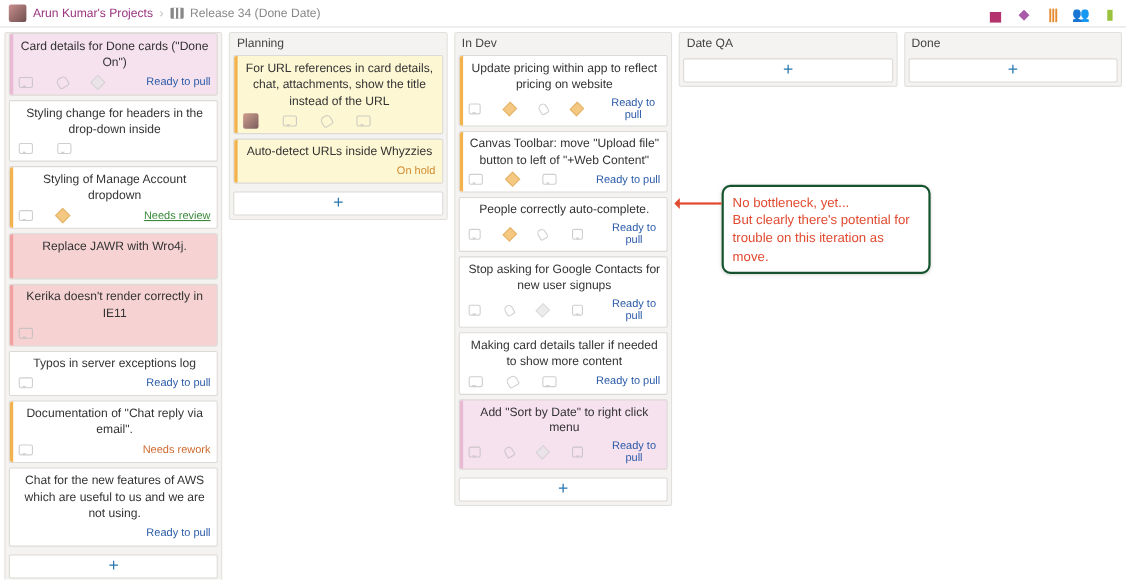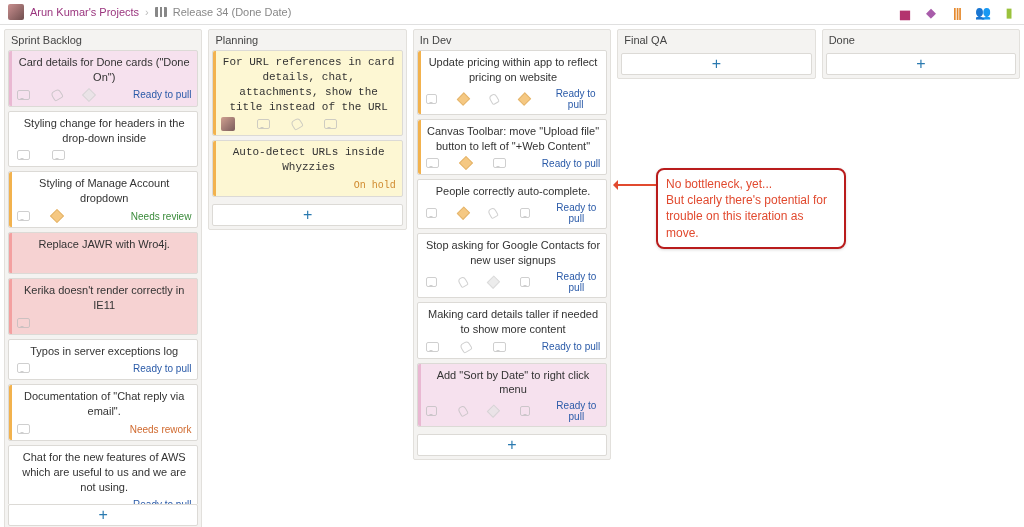--- a/index.html
+++ b/index.html
@@ -20,40 +20,40 @@
   .col{flex:1;min-width:0;background:#f4f3f1;border:1px solid #e2e0dc;border-radius:2px;display:flex;flex-direction:column;max-height:100%;}
   .colhead{padding:4px 6px;font-size:11px;color:#444;}
   .cards{padding:0 3px 3px 3px;overflow:hidden;text-align:center;}
   .card{background:#fff;border:1px solid #dcdad6;border-radius:2px;margin-bottom:4px;position:relative;}
   .card .stripe{position:absolute;left:0;top:0;width:3px;bottom:0;border-top-left-radius:2px;border-bottom-left-radius:2px;}
   .stripe.pink{background:#e9b8d2;}
   .stripe.orange{background:#f2b24e;}
   .stripe.red{background:#f3a0a0;}
   .card.fill-pink{background:#f6e1ee;}
   .card.fill-red{background:#f6d2d2;}
-  .card.fill-yellow{background:#fdf7d3;font-family:Liberation Mono, monospace;}
+  .card.fill-yellow{background:#fdf7d3;}
   .card-body{padding:4px 6px 2px 8px;font-size:11px;line-height:1.35;color:#333;}
   .card-foot{padding:1px 6px 4px 8px;display:flex;align-items:center;gap:22px;font-size:10px;color:#bbb;min-height:14px;}
   .card-foot .miniav{width:14px;height:14px;background:linear-gradient(135deg,#d0a090,#7a5c5c);border-radius:2px;}
   .card-foot .status-right{margin-left:auto;font-size:10px;}
   .ready{color:#2a5aa8;}
   .hold{color:#d08a2f;}
-  .review{color:#3a8a3a;}
+  .review{color:#3a8a3a;text-decoration:underline;}
   .rework{color:#d06a2f;}
   .ic{width:11px;height:11px;display:inline-block;opacity:.7;}
   .ic.tag{background:#e5e5e5;transform:rotate(45deg);width:8px;height:8px;border:1px solid #ccc;}
   .ic.tag.orange{background:#f2b24e;border-color:#d9962f;}
   .ic.clip{position:relative;width:10px;height:10px;}
   .ic.clip::before{content:"";position:absolute;inset:0;border:1px solid #bbb;border-radius:4px 4px 2px 2px;transform:rotate(-30deg);}
   .ic.chat{width:11px;height:8px;border:1px solid #bbb;border-radius:2px;position:relative;}
   .ic.chat::after{content:"";position:absolute;left:2px;bottom:-3px;border:2px solid transparent;border-top-color:#bbb;}
   .addcard{background:#fff;border:1px solid #dcdad6;border-radius:2px;text-align:center;color:#2a7ab0;font-size:16px;line-height:20px;cursor:pointer;}
   
   .annot{position:absolute;z-index:50;}
-  .bubble{background:#fff;border:2px solid #b91c1c;border-radius:8px;padding:6px 8px;color:#e14a2f;font-size:12px;line-height:1.35;width:170px;box-shadow:0 1px 3px rgba(0,0,0,.15);}
+  .bubble{background:#fff;border:2px solid #14532d;border-radius:8px;padding:6px 8px;color:#e14a2f;font-size:12px;line-height:1.35;width:170px;box-shadow:0 1px 3px rgba(0,0,0,.15);}
   .arrow{position:absolute;width:40px;height:2px;background:#e14a2f;}
   .arrow::before{content:"";position:absolute;left:-8px;top:-4px;border:5px solid transparent;border-right-color:#e14a2f;}
 </style>
 </head>
 <body>
 <div class="app">
 
 <div class="topbar">
   <div class="crumbs">
     <span class="avatar"></span>
@@ -66,21 +66,20 @@
     <span class="ticon" style="color:#b3336e;">▅</span>
     <span class="ticon" style="color:#a85caa;">◆</span>
     <span class="ticon" style="color:#e58a2f;letter-spacing:-1px;font-weight:bold;">|||</span>
     <span class="ticon" style="color:#8a4a8a;">👥</span>
     <span class="ticon" style="color:#9ac23c;">▮</span>
   </div>
 </div>
 
 <div class="board" id="board">
       <div class="col">
-        <div class="colhead">Sprint Backlog</div>
         <div class="cards">
           <div class="card fill-pink">
             <div class="stripe pink"></div>
             <div class="card-body">Card details for Done cards ("Done On")</div>
             <div class="card-foot">
               <span class="ic chat"></span>
               <span class="ic clip"></span>
               <span class="ic tag"></span>
               <span class="status-right ready">Ready to pull</span>
             </div>
@@ -227,21 +226,21 @@
               <span class="ic chat"></span>
               <span class="status-right ready">Ready to pull</span>
             </div>
           </div>
         </div>
         <div style="padding: 0px 3px 3px;">
           <div class="addcard">+</div>
         </div>
       </div>
       <div class="col">
-        <div class="colhead">Final QA</div>
+        <div class="colhead">Date QA</div>
         <div class="cards"></div>
         <div style="padding: 0px 3px 3px;">
           <div class="addcard">+</div>
         </div>
       </div>
       <div class="col">
         <div class="colhead">Done</div>
         <div class="cards"></div>
         <div style="padding: 0px 3px 3px;">
           <div class="addcard">+</div>

